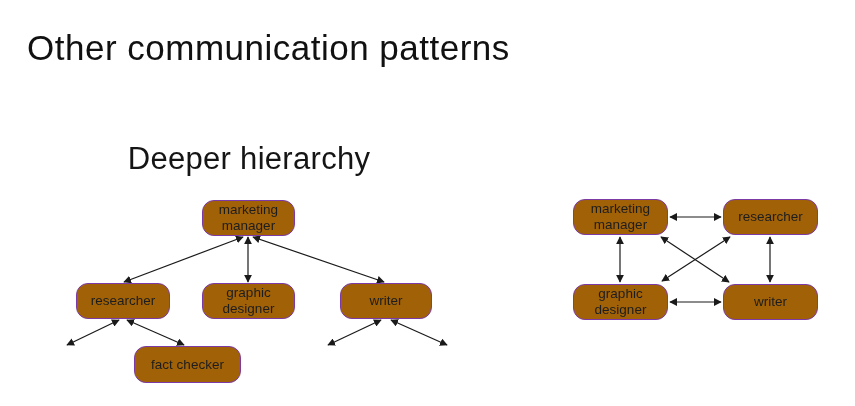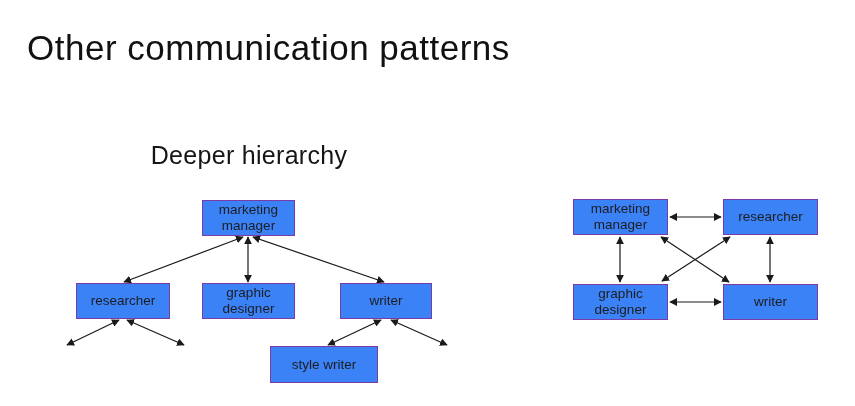--- a/index.html
+++ b/index.html
@@ -18,39 +18,39 @@
     left: 27px;
     top: 12px;
     font-size: 35px;
     font-weight: 500;
     letter-spacing: 0.5px;
     color: #111111;
     white-space: nowrap;
   }
   .diagram-title {
     position: absolute;
-    font-size: 25px;
+    font-size: 31px;
     font-weight: 500;
     letter-spacing: 0.3px;
     color: #151515;
     text-align: center;
     white-space: nowrap;
     transform: translateX(-50%);
   }
   .edge-layer {
     position: absolute;
     left: 0; top: 0;
     width: 855px; height: 406px;
   }
   .node {
     position: absolute;
     box-sizing: border-box;
-    background: #3b82f6;
+    background: #a16207;
     border: 1.5px solid #7b3aa6;
-    border-radius: 0;
+    border-radius: 12px;
     display: flex;
     align-items: center;
     justify-content: center;
     text-align: center;
     font-size: 13.5px;
     line-height: 1.18;
     color: #1d1d1f;
     padding: 2px 4px;
   }
   
@@ -100,20 +100,20 @@
       <line x1="770" y1="221" x2="770" y2="266" marker-start="url(#arrow)" marker-end="url(#arrow)"></line>
       <line x1="661" y1="221" x2="729" y2="266" marker-start="url(#arrow)" marker-end="url(#arrow)"></line>
       <line x1="730" y1="221" x2="662" y2="265" marker-start="url(#arrow)" marker-end="url(#arrow)"></line>
     </g>
   </svg>
 
   <div class="node n-h-mm">marketing manager</div>
   <div class="node n-h-res">researcher</div>
   <div class="node n-h-gd">graphic designer</div>
   <div class="node n-h-wr">writer</div>
-  <div class="node n-h-sw">style writer</div>
+  <div class="node n-h-fc">fact checker</div>
 
   <div class="node n-a-mm">marketing manager</div>
   <div class="node n-a-res">researcher</div>
   <div class="node n-a-gd">graphic designer</div>
   <div class="node n-a-wr">writer</div>
 
 </div>
 
 </body></html>

